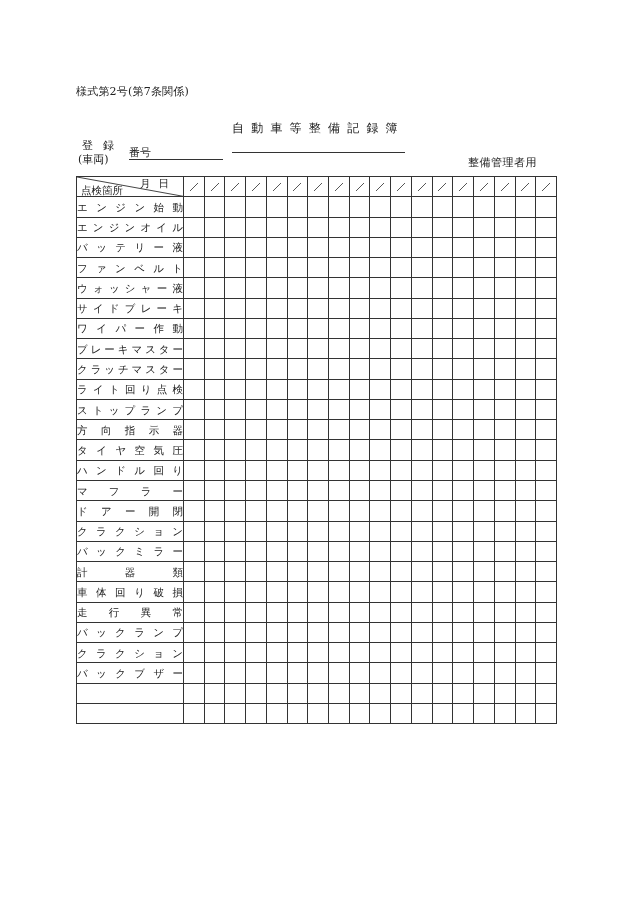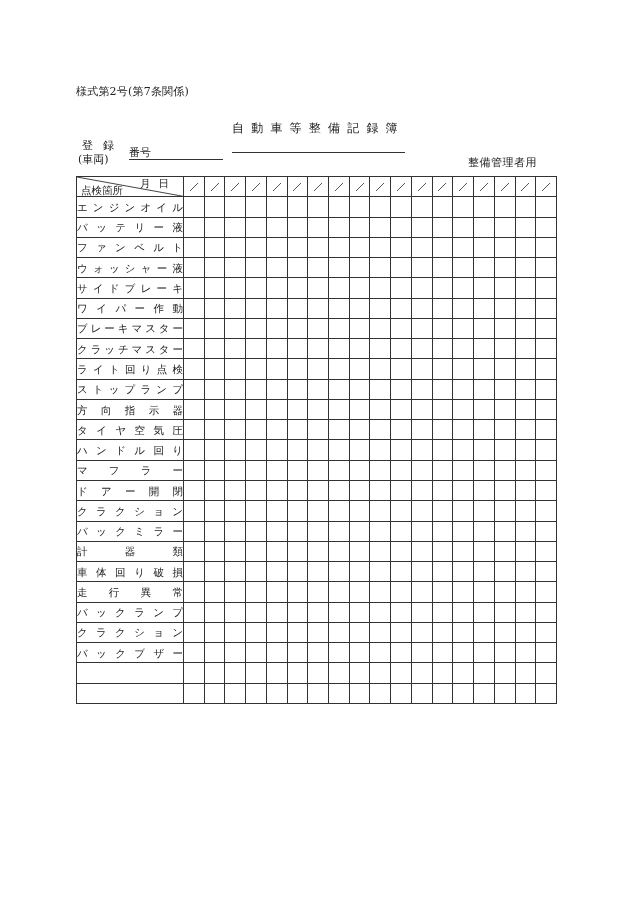--- a/index.html
+++ b/index.html
@@ -178,20 +178,41 @@
         </th>
         <th class="date">
           <svg viewBox="0 0 12 12">
             <line x1="2" y1="10" x2="10" y2="2" stroke="#444" stroke-width="0.9"></line>
           </svg>
         </th>
       </tr>
   </thead>
   <tbody id="body-rows">
       <tr>
+        <td class="item">エンジン始動</td>
+        <td></td>
+        <td></td>
+        <td></td>
+        <td></td>
+        <td></td>
+        <td></td>
+        <td></td>
+        <td></td>
+        <td></td>
+        <td></td>
+        <td></td>
+        <td></td>
+        <td></td>
+        <td></td>
+        <td></td>
+        <td></td>
+        <td></td>
+        <td></td>
+      </tr>
+      <tr>
         <td class="item">エンジンオイル</td>
         <td></td>
         <td></td>
         <td></td>
         <td></td>
         <td></td>
         <td></td>
         <td></td>
         <td></td>
         <td></td>

